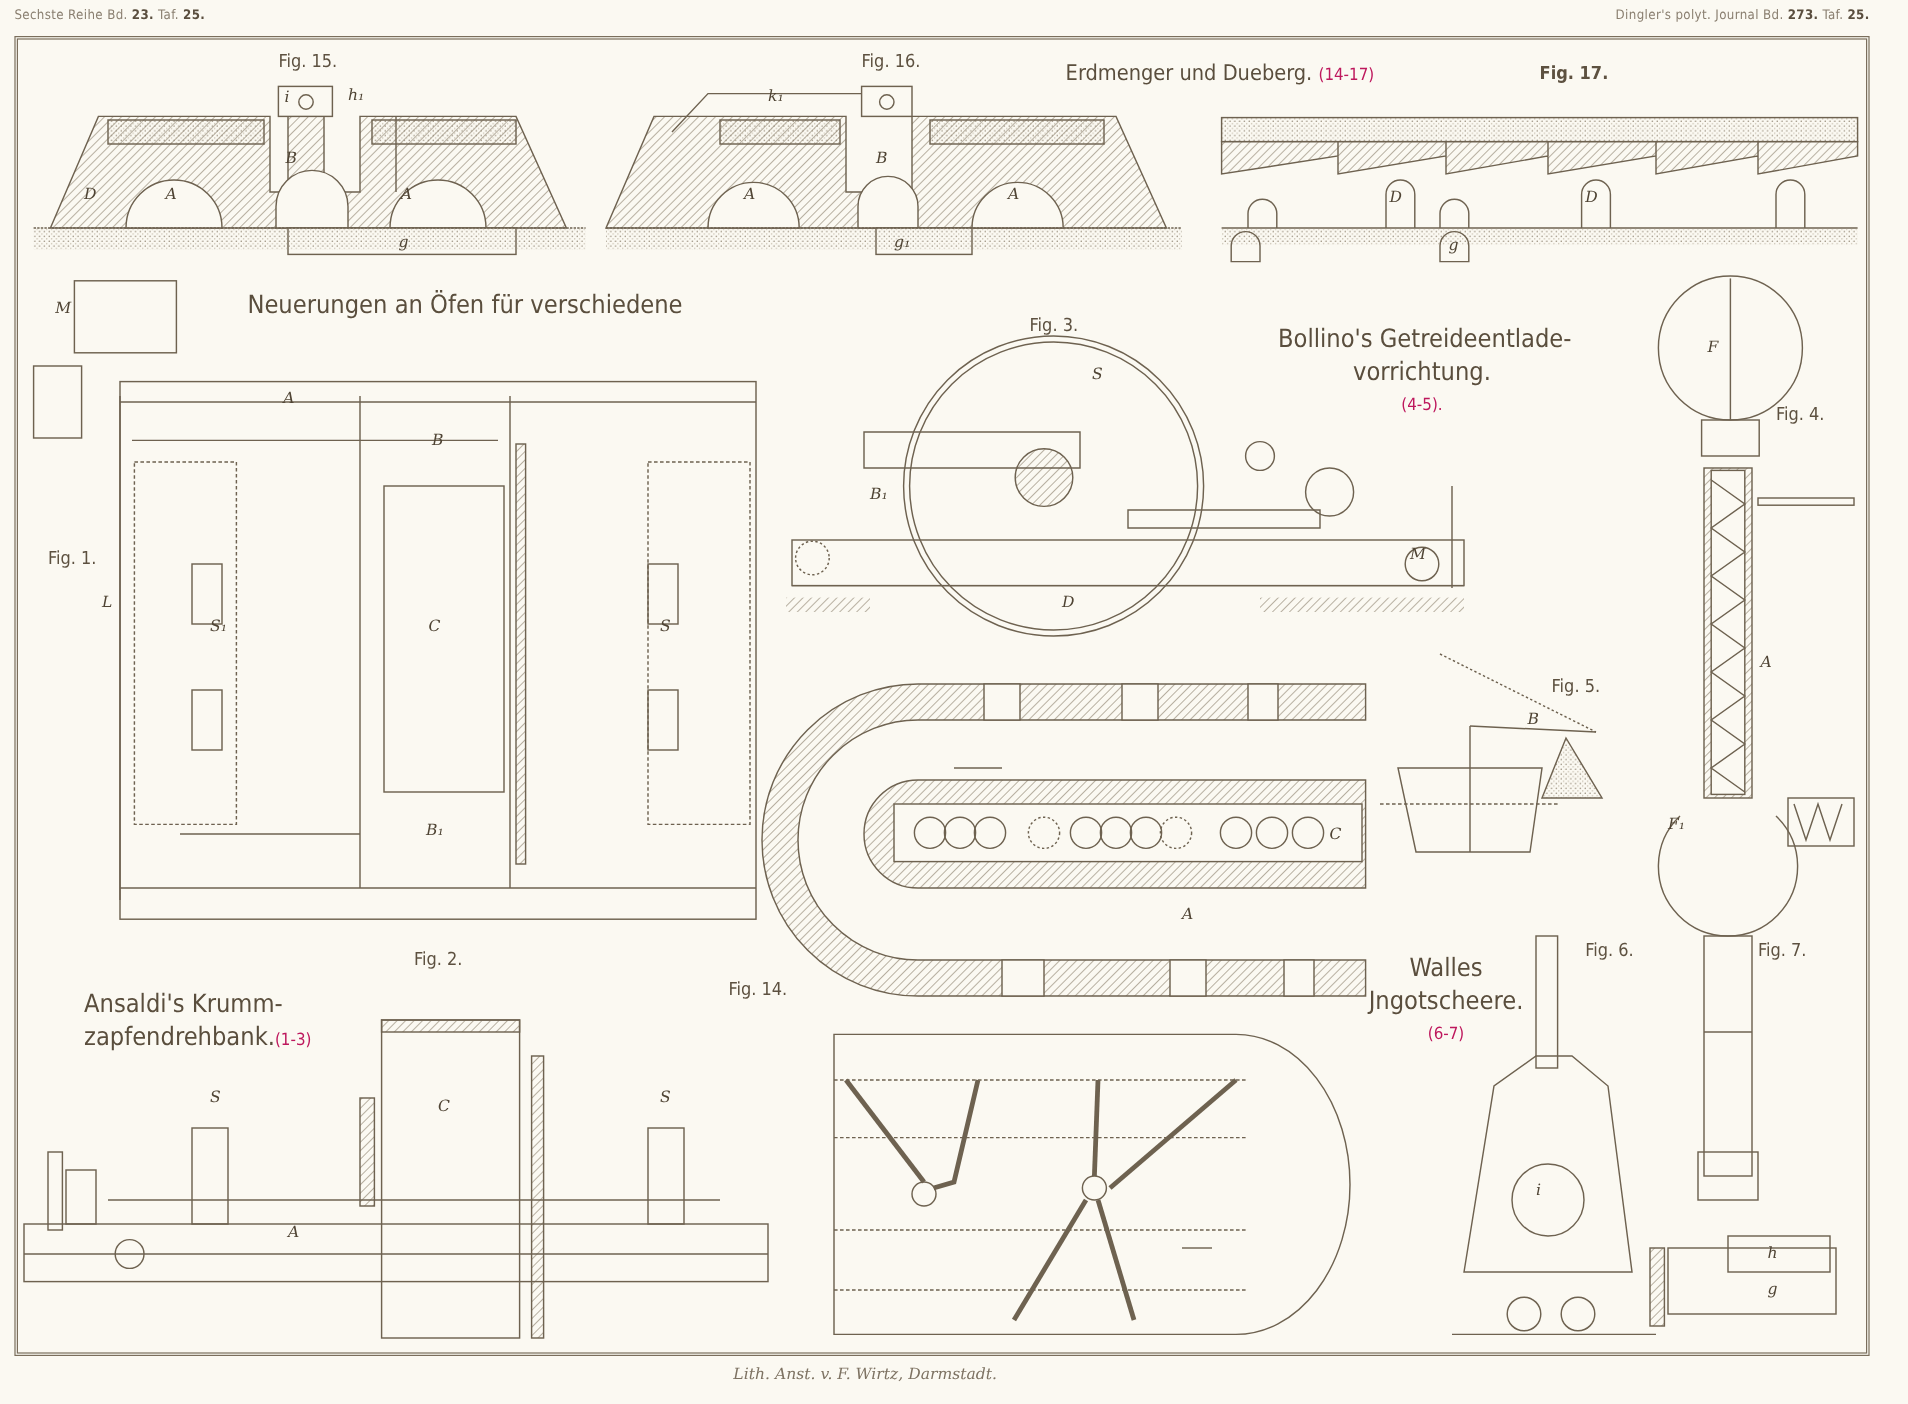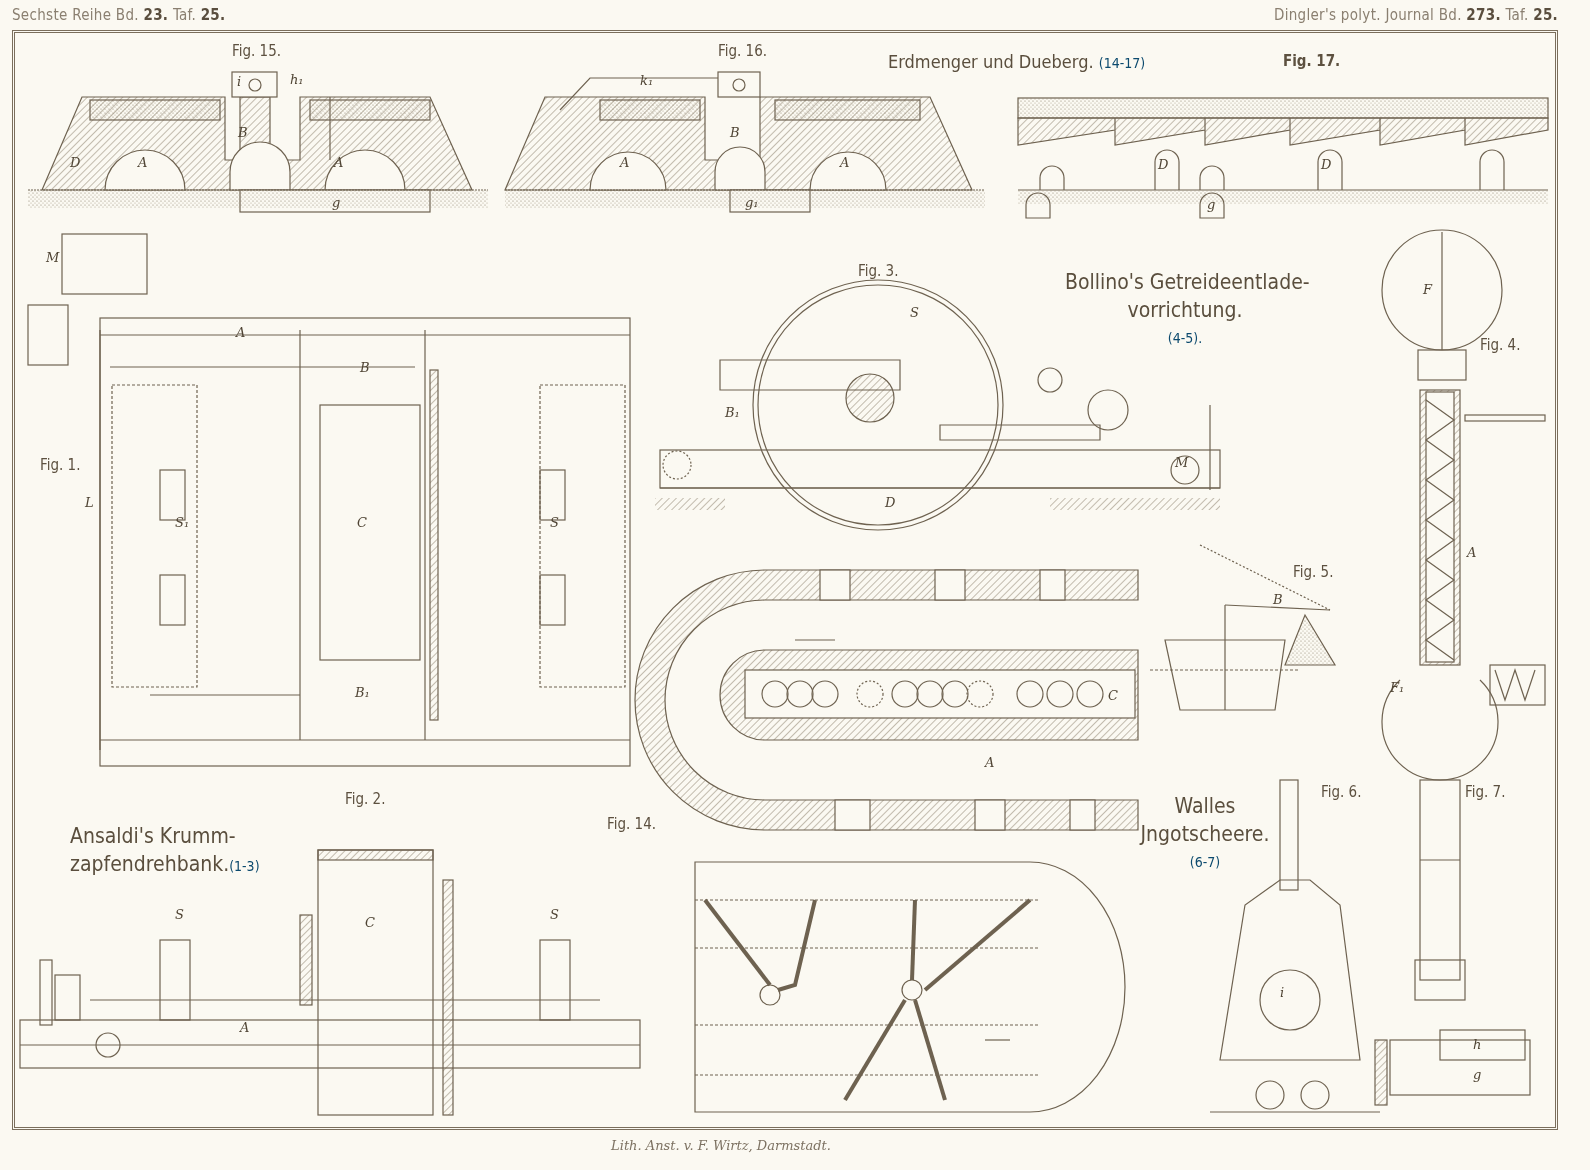--- a/index.html
+++ b/index.html
@@ -1,26 +1,26 @@
 <!DOCTYPE html>
 <html><head>
 <meta charset="utf-8">
 <style>
   html,body{margin:0;padding:0;}
   body{width:1590px;height:1170px;background:#fbf9f2;position:relative;overflow:hidden;font-family:"DejaVu Sans Condensed","DejaVu Sans",sans-serif;color:#6b5e4c;}
-  .hdr{position:absolute;top:6px;font-size:15px;color:#8a7f70;letter-spacing:0.3px;}
+  .hdr{position:absolute;top:6px;font-size:11px;color:#8a7f70;letter-spacing:0.3px;}
   .hdr b{color:#5a4e3e;font-weight:bold;}
   #hdr-left{left:12px;}
   #hdr-right{right:32px;}
   .frame{position:absolute;left:12px;top:30px;width:1546px;height:1100px;border:3px double #7a6e5c;box-sizing:border-box;}
   .footer{position:absolute;top:1138px;left:0;width:1442px;text-align:center;font-family:"DejaVu Serif",serif;font-style:italic;font-size:13px;color:#7d7262;}
   svg.draw{position:absolute;left:0;top:0;}
   .lbl{position:absolute;color:#5d5140;white-space:nowrap;}
   .title{font-size:21px;line-height:28px;text-align:center;color:#5a4e3d;}
-  .title .rng{font-size:14px;color:#0c4a6e;}
+  .title .rng{font-size:14px;color:#be185d;}
   .fig{font-size:15px;color:#5d5140;}
   .letter{font-family:"DejaVu Serif",serif;font-style:italic;font-size:13px;color:#4f4434;}
 </style>
 </head>
 <body>
 
 <div class="hdr" id="hdr-left">
   <span>Sechste Reihe Bd.</span>
   <b>23.</b>
   <span>Taf.</span>
@@ -226,20 +226,21 @@
       <rect x="1375" y="1040" width="12" height="65" fill="url(#hatch)"></rect>
     </g>
   </g>
 </svg>
 
 <div class="lbl title" style="left:888px;top:48px;font-size:18px;">
   <span>Erdmenger und Dueberg.</span>
   <span class="rng">(14-17)</span>
 </div>
 <div class="lbl title" style="left:195px;top:240px;width:385px;">
+  <div>Neuerungen an Öfen für verschiedene</div>
 </div>
 <div class="lbl title" style="left:1065px;top:268px;width:240px;">
   <div>Bollino's Getreideentlade-</div>
   <div>vorrichtung.</div>
   <div class="rng">(4-5).</div>
 </div>
 <div class="lbl title" style="left:70px;top:822px;text-align:left;">
   <div>Ansaldi's Krumm-</div>
   <div><span>zapfendrehbank.</span><span class="rng">(1-3)</span></div>
 </div>

